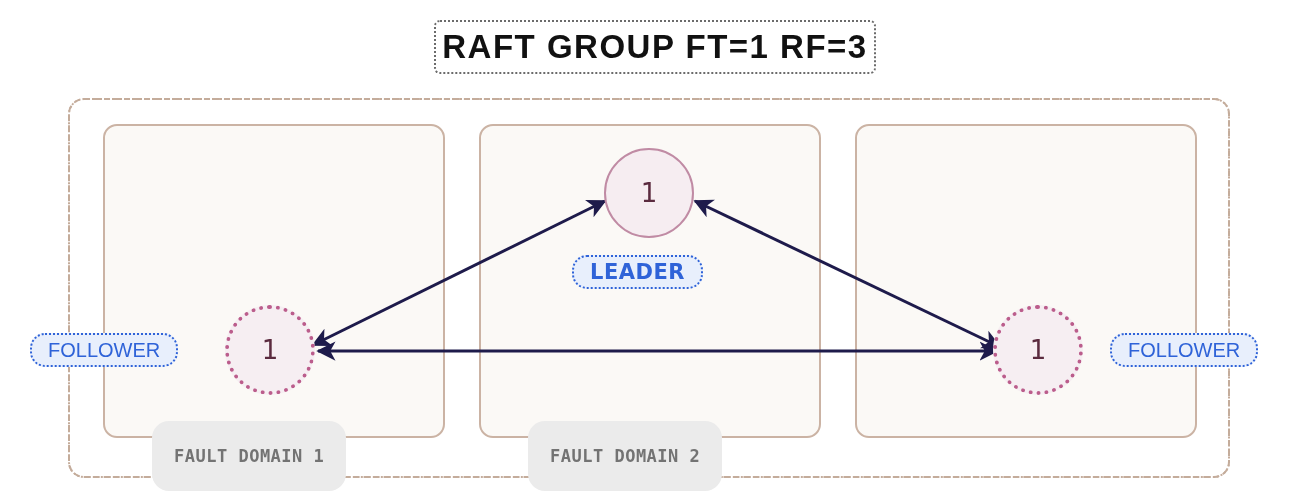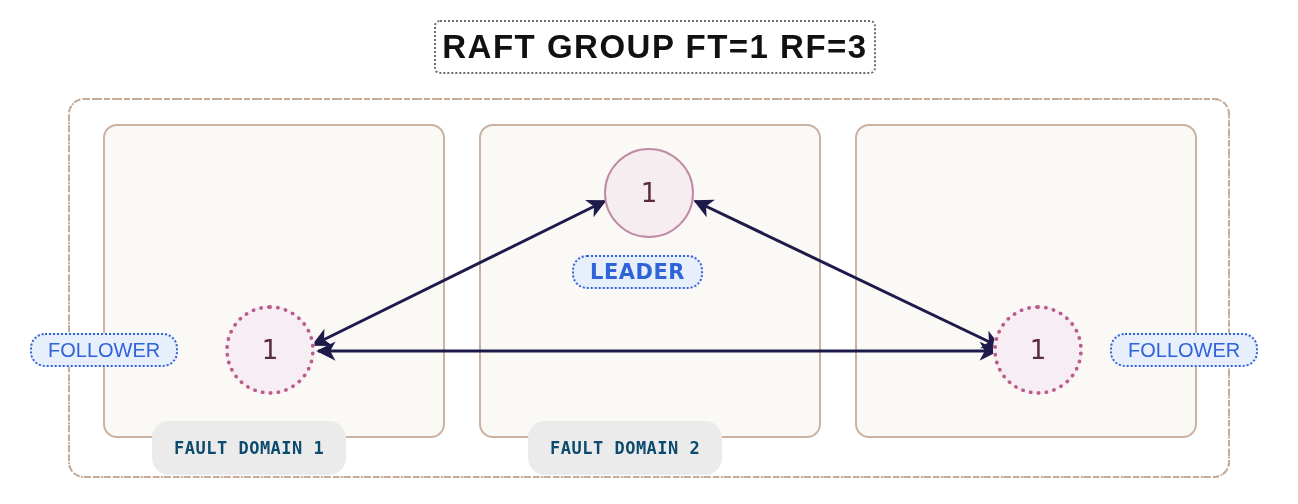--- a/index.html
+++ b/index.html
@@ -76,31 +76,31 @@
     background: #fbf9f6;
   }
   #domain-1 { left: 103px; }
   #domain-2 { left: 479px; }
   #domain-3 { left: 855px; }
 
   .domain-label {
     position: absolute;
     top: 421px;
     height: 46px;
-    padding: 4px 22px;
+    padding: 12px 22px;
     border-radius: 17px;
     background: #ebebeb;
     display: flex;
     align-items: center;
     justify-content: center;
     font-family: "DejaVu Sans Mono", monospace;
     font-weight: bold;
     font-size: 17px;
     letter-spacing: 0.5px;
-    color: #0c4a6e;
+    color: #737373;
     white-space: nowrap;
   }
   #domain-label-1 { left: 152px; }
   #domain-label-2 { left: 528px; }
   #domain-label-3 { left: 904px; }
 
   
   #edges {
     position: absolute;
     left: 0;

